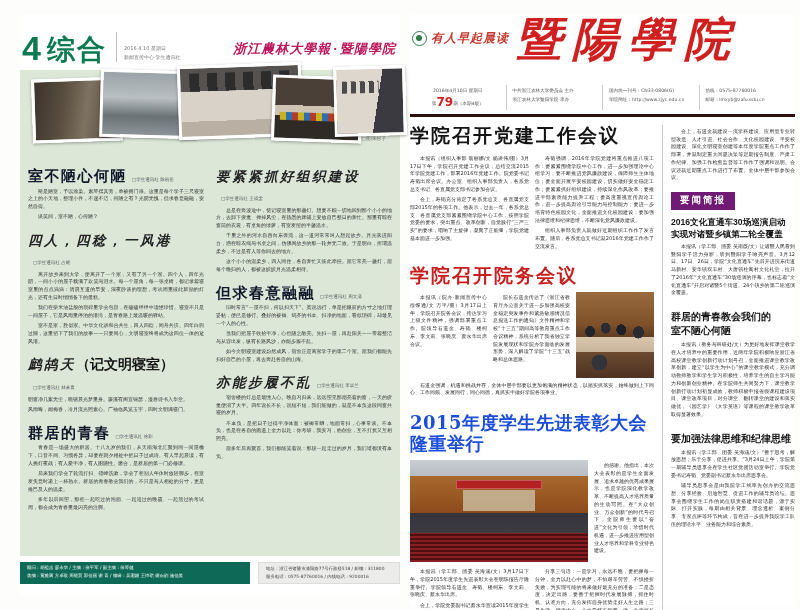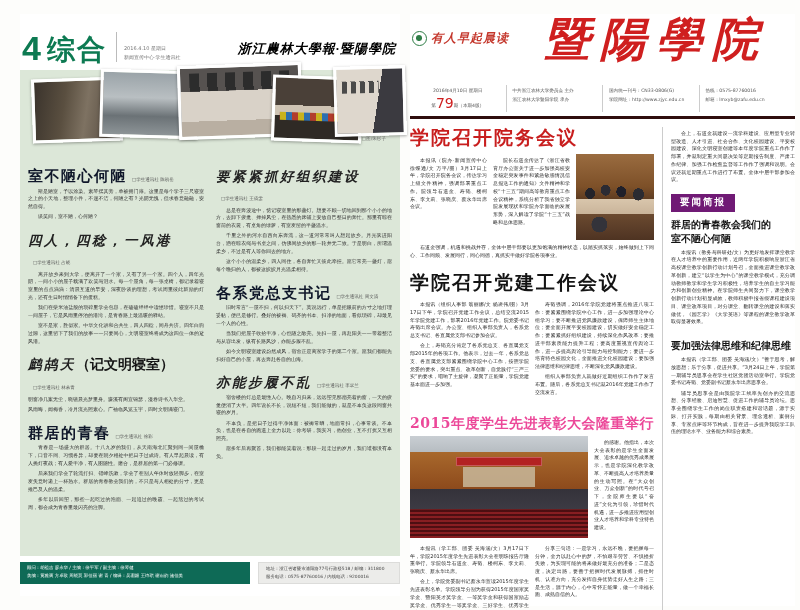--- a/index.html
+++ b/index.html
@@ -5,21 +5,21 @@
   html,body{margin:0;padding:0;background:#fdfdfb;width:800px;height:610px;overflow:hidden;
     font-family:"DejaVu Sans",sans-serif;-webkit-font-smoothing:antialiased;}
   .page{position:absolute;top:14px;background:#fff;}
   
   .page-left{left:20px;width:380px;height:582px;}
   .lp-header{display:flex;align-items:flex-end;height:46px;position:relative;padding:4px 2px 0 2px;}
   .lp-pagenum{font-size:34px;font-weight:bold;color:#0d7a52;line-height:.9;font-family:"Liberation Sans",sans-serif;}
   .lp-section{font-size:28px;font-weight:bold;color:#0d7a52;margin-left:6px;line-height:1;letter-spacing:2px;}
   .lp-divider{width:1px;height:30px;background:#bbb;margin:0 7px 2px 9px;}
   .lp-dateblock{font-size:5px;color:#777;line-height:1.7;padding-bottom:3px;}
-  .lp-brand{position:absolute;right:4px;bottom:6px;color:#000000;font-family:Liberation Serif, serif;
+  .lp-brand{position:absolute;right:4px;bottom:6px;color:#be185d;font-family:Liberation Mono, monospace;
     font-style:italic;font-weight:bold;font-size:13px;letter-spacing:1px;}
   .lp-panel{position:relative;margin-top:6px;background:#dce7d8;height:486px;padding:6px 8px;box-sizing:border-box;}
   .collage{position:relative;height:78px;}
   .photo{position:absolute;background:#999;border:3px solid #fff;box-shadow:0 1px 3px rgba(0,0,0,.35);}
   .ph1{left:4px;top:2px;width:84px;height:58px;transform:rotate(-2deg);
     background:linear-gradient(100deg,#3a332c 0%,#5a4f40 35%,#7e7262 60%,#4b4137 100%);}
   .ph2{left:72px;top:-6px;width:92px;height:62px;transform:rotate(1.5deg);
     background:linear-gradient(180deg,#9aa3a8 0%,#b9bfc2 40%,#6b7276 70%,#8d9497 100%);}
   .ph3{left:150px;top:-12px;width:118px;height:68px;transform:rotate(-2deg);
     background:linear-gradient(180deg,#565250 0 34%,#d9d2c8 34% 78%,#b9afa2 78% 100%);}
@@ -46,34 +46,34 @@
   .lp-footer{display:flex;gap:8px;margin-top:6px;align-items:stretch;}
   .staffbar{flex:0 0 230px;background:#0e6a56;color:#fff;font-size:4.4px;line-height:1.8;padding:2px 7px;box-sizing:border-box;}
   .addrbox{flex:1;background:#ececea;border:1px solid #dcdcda;color:#444;font-size:4.4px;line-height:1.8;padding:2px 7px;box-sizing:border-box;}
   
   .page-right{left:410px;width:385px;height:592px;}
   .rp-masthead{position:relative;height:66px;}
   .rp-brandsmall{position:absolute;left:2px;top:16px;display:flex;align-items:center;gap:4px;}
   .rp-logo{width:15px;height:15px;border-radius:50%;border:1.5px solid #2e7d46;box-sizing:border-box;position:relative;background:#fff;}
   .rp-logo::after{content:"";position:absolute;left:3px;top:3px;width:6px;height:6px;border-radius:50% 50% 40% 40%;background:#2e7d46;}
   .rp-brandtext{color:#c4372c;font-family:"DejaVu Serif",serif;font-style:italic;font-weight:bold;font-size:12px;letter-spacing:1px;}
-  .rp-title{position:absolute;left:134px;top:-4px;color:#cf1f1f;font-family:"DejaVu Serif",serif;
+  .rp-title{position:absolute;left:106px;top:-4px;color:#cf1f1f;font-family:"DejaVu Serif",serif;
     font-style:italic;font-weight:bold;font-size:46px;letter-spacing:10px;line-height:1.3;}
   .rp-info{display:flex;margin-top:4px;border-top:1px solid #fff;}
   .rp-info .cell{flex:1;font-size:4.6px;color:#555;line-height:1.9;padding:2px 6px;border-left:1px solid #ccc;}
   .rp-info .cell:first-child{border-left:none;text-align:center;}
-  .issue-no{color:#cf1f1f;font-weight:normal;font-size:14px;line-height:1;vertical-align:-1px;}
+  .issue-no{color:#cf1f1f;font-weight:bold;font-size:12px;line-height:1;vertical-align:-1px;}
   .rp-rule{height:3px;background:#2e0d0d;margin-top:4px;}
   .rp-content{display:flex;gap:8px;margin-top:8px;}
   .rp-main{width:244px;flex:0 0 244px;}
   .rp-sep{width:1px;background:#ccc;}
   .rp-side{flex:1;min-width:0;}
   .h-red{font-family:"DejaVu Serif",serif;font-weight:bold;color:#c81e1e;font-size:19px;letter-spacing:2px;margin:0 0 6px 0;line-height:1.1;}
   .h-black{font-family:"DejaVu Serif",serif;font-weight:bold;color:#141414;font-size:19px;letter-spacing:2px;margin:0 0 6px 0;line-height:1.1;}
-  .h-med{font-family:"DejaVu Serif",serif;font-weight:bold;color:#ec4899;font-size:14px;letter-spacing:.5px;margin:16px 0 5px 0;line-height:1.15;}
+  .h-med{font-family:"DejaVu Serif",serif;font-weight:bold;color:#1d4ed8;font-size:18px;letter-spacing:.5px;margin:16px 0 5px 0;line-height:1.15;}
   .rowflex{display:flex;gap:6px;}
   .coltext{flex:1;min-width:0;}
   .ph-meet{flex:0 0 78px;height:86px;background:
       radial-gradient(ellipse 8px 9px at 18% 46%,#23232a 60%,transparent 62%),
       radial-gradient(ellipse 8px 9px at 38% 42%,#2b2b33 60%,transparent 62%),
       radial-gradient(ellipse 8px 9px at 58% 44%,#20202a 60%,transparent 62%),
       radial-gradient(ellipse 9px 10px at 80% 47%,#2b2b31 60%,transparent 62%),
       radial-gradient(ellipse 13px 13px at 30% 82%,#33333a 60%,transparent 62%),
       linear-gradient(180deg,#9a6c40 0%,#7d5028 38%,#5f3d22 52%,#d9c6ac 52%,#c9b49a 70%,#6b4a30 70%,#4e3322 100%);}
   .ph-aud{position:relative;flex:0 0 178px;height:102px;overflow:hidden;background:
@@ -156,21 +156,21 @@
       <div class="lp-col">
         <div class="art">
           <span class="t-hand">要紧紧抓好组织建设</span><span class="byline">□学生通讯社 王倩雯</span>
           <div class="bodytext">
             <p>总是在奔波途中，惦记寝室里的那盏灯。想要不顾一切地回到那个小小的地方，去卸下疲惫、掸掉风尘，在熟悉的床铺上安放自己整日的奔忙。那里有晾在窗前的衣裳，有桌角的绿萝，有室友留的半盏温水。</p>
             <p>千里之外的河水自西向东奔流，这一道河常常叫人想起故乡。月光落进阳台，洒在晾衣绳与书桌之间，仿佛同故乡的那一轮并无二致。于是明白，所谓温柔乡，不过是有人等你回去的地方。</p>
             <p>这个小小的温柔乡，四人同住，各自奔忙又彼此牵挂。愿它常亮一盏灯，愿每个晚归的人，都被这皎皎月光温柔相待。</p>
           </div>
         </div>
         <div class="art">
-          <span class="t-serif">各系党总支书记</span><span class="byline">□学生通讯社 周文清</span>
+          <span class="t-serif">但求春意融融</span><span class="byline">□学生通讯社 周文清</span>
           <div class="bodytext">
             <p>旧时常言“一屋不扫，何以扫天下”。莫说远行，单是把眼前的方寸之地打理妥帖，便已是修行。叠好的被褥、码齐的书本、扫净的地面，看似琐碎，却最见一个人的心性。</p>
             <p>当我们把屋子收拾干净，心也随之敞亮。先扫一屋，再赴阳关——带着整洁与从容出发，纵有长路风沙，亦能步履不乱。</p>
             <p>如今文明寝室建设蔚然成风，宿舍正是离家学子的第二个家。愿我们都能先扫好自己的小屋，再去奔赴各自的山海。</p>
           </div>
         </div>
         <div class="art">
           <span class="t-hand">亦能步履不乱</span><span class="byline">□学生通讯社 李翠兰</span>
           <div class="bodytext">
             <p>宿舍楼的灯总是最懂人心。晚自习归来，远远望见那扇亮着的窗，一天的疲惫便消了大半。四年说长不长，说短不短，我们能做的，就是不辜负这段同窗共寝的岁月。</p>
@@ -220,47 +220,47 @@
       <div>热线：0575-87760016</div>
       <div>邮箱：lmxyb@zafu.edu.cn</div>
     </div>
   </div>
   <div class="rp-rule"></div>
 
   <div class="rp-content">
     <div class="rp-main">
 
       <div class="art-r">
+        <div class="h-black">学院召开党建工作会议</div>
+        <div class="rowflex">
+          <div class="coltext rp-bodytext">
+            <p>本报讯（组织人事部 翁丽娜/文 杨凌伟/图）3月17日下午，学院召开党建工作会议，总结交流2015年学院党建工作，部署2016年党建工作。院党委书记寿韬出席会议。办公室、组织人事部负责人，各系党总支书记、各直属党支部书记参加会议。</p>
+            <p>会上，寿韬充分肯定了各系党总支、各直属党支部2015年的各项工作。他表示，过去一年，各系党总支、各直属党支部紧紧围绕学院中心工作，按照学院党委的要求，突出重点、改革创新，自觉践行“三严三实”的要求，唱响了主旋律，凝聚了正能量，学院党建基本面进一步加强。</p>
+          </div>
+          <div class="coltext rp-bodytext">
+            <p>寿韬强调，2016年学院党建将重点推进八项工作：要紧紧围绕学院中心工作，进一步加强理论中心组学习；要不断推进党风廉政建设，保障师生主体地位；要全面开展平安校园建设，切实做好安全稳定工作；要紧紧抓好组织建设，持续深化作风改革；要推进干部素质能力提升工程；要高度重视宣传舆论工作，进一步提高舆论引导能力与控制能力；要进一步培育特色校园文化，全面推进文化校园建设；要加强法律思维和纪律思维，不断深化党风廉政建设。</p>
+            <p>组织人事部负责人就做好近期组织工作作了发言布置。随后，各系党总支书记就2016年党建工作作了交流发言。</p>
+          </div>
+        </div>
+      </div>
+
+      <div class="art-r">
         <div class="h-red">学院召开院务会议</div>
         <div class="rowflex">
           <div class="coltext rp-bodytext">
               <p>本报讯（院办·新闻宣传中心 徐蝶通/文 万平/图）3月17日上午，学院召开院务会议，传达学习上级文件精神，强调部署重点工作。院领导石道金、寿韬、楼柯东、李文莉、张晓庆、蔡永华出席会议。</p>
             </div>
           <div class="coltext rp-bodytext">
               <p>院长石道金传达了《浙江省教育厅办公室关于进一步加强高校安全稳定突发事件和紧急敏感情况信息报送工作的通知》文件精神和学校“十三五”期间高等教育重点工作会议精神，系统分析了我省独立学院发展现状和学院办学面临的发展形势，深入解读了学院“十三五”战略和总体思路。</p>
             </div>
           <div class="ph-meet"></div>
         </div>
         <div class="rp-bodytext closing">
             <p>石道金强调，机遇和挑战并存，全体中层干部要以更加饱满的精神状态，以踏实抓落实，始终做到上下同心、工作同频、发展同行，同心同德，真抓实干做好学院各项事业。</p>
           </div>
-      </div>
-
-      <div class="art-r">
-        <div class="h-black">学院召开党建工作会议</div>
-        <div class="rowflex">
-          <div class="coltext rp-bodytext">
-            <p>本报讯（组织人事部 翁丽娜/文 杨凌伟/图）3月17日下午，学院召开党建工作会议，总结交流2015年学院党建工作，部署2016年党建工作。院党委书记寿韬出席会议。办公室、组织人事部负责人，各系党总支书记、各直属党支部书记参加会议。</p>
-            <p>会上，寿韬充分肯定了各系党总支、各直属党支部2015年的各项工作。他表示，过去一年，各系党总支、各直属党支部紧紧围绕学院中心工作，按照学院党委的要求，突出重点、改革创新，自觉践行“三严三实”的要求，唱响了主旋律，凝聚了正能量，学院党建基本面进一步加强。</p>
-          </div>
-          <div class="coltext rp-bodytext">
-            <p>寿韬强调，2016年学院党建将重点推进八项工作：要紧紧围绕学院中心工作，进一步加强理论中心组学习；要不断推进党风廉政建设，保障师生主体地位；要全面开展平安校园建设，切实做好安全稳定工作；要紧紧抓好组织建设，持续深化作风改革；要推进干部素质能力提升工程；要高度重视宣传舆论工作，进一步提高舆论引导能力与控制能力；要进一步培育特色校园文化，全面推进文化校园建设；要加强法律思维和纪律思维，不断深化党风廉政建设。</p>
-            <p>组织人事部负责人就做好近期组织工作作了发言布置。随后，各系党总支书记就2016年党建工作作了交流发言。</p>
-          </div>
-        </div>
       </div>
 
       <div class="art-r">
         <div class="h-med">2015年度学生先进表彰大会隆重举行</div>
         <div class="rowflex">
           <div class="ph-aud">
               <div class="stage"></div>
             </div>
           <div class="coltext rp-bodytext">
               <p>的感谢。他指出，本次大会表彰的是学生全面发展、追求卓越的优秀成果展示，也是学院深化教学改革、不断提高人才培养质量的生动写照。在“大众创业、万众创新”的时代号召下，全院师生要以“奋进”文化为引领，珍惜时代机遇，进一步推进应用型创业人才培养和学科专业特色建设。</p>
@@ -282,20 +282,29 @@
 
     <div class="rp-sep"></div>
 
     <div class="rp-side">
       <div class="side-cont rp-bodytext">
         <p>会上，石道金就建设一流学科建设、应用型专业转型改造、人才引进、社会合作、文化校园建设、平安校园建设、深化文明寝室创建等本年度学院重点工作作了部署，并就制定重大问题决策等定期报告制度、严肃工作纪律、加强工作检查监督等工作作了强调和说明。会议还就近期重点工作进行了布置。全体中层干部参加会议。</p>
       </div>
 
       <div class="badge">要闻简报</div>
 
+      <div class="brief">
+        <div class="brief-title">
+          <div>2016文化直通车30场巡演启动</div>
+          <div>实现对诸暨乡镇第二轮全覆盖</div>
+        </div>
+        <div class="rp-bodytext">
+            <p>本报讯（学工部、团委 吴南薇/文）让诸暨人民看到暨阳学子活力身影，听到暨阳学子嘹亮声音。3月12日、17日、26日，学院“文化直通车”先后开进浣东街道马新村、安华镇双丰村、大唐镇柱嵩村文化礼堂，拉开了2016年“文化直通车”30场巡演的序幕，也标志着“文化直通车”开启对诸暨5个街道、24个镇乡的第二轮巡演全覆盖。</p>
+          </div>
+      </div>
 
 
       <div class="brief">
         <div class="brief-title big">
           <div>群居的青春教会我们的</div>
           <div>室不陋心何陋</div>
         </div>
         <div class="rp-bodytext">
             <p>本报讯（教务与科研处/文）为更好地发挥课堂教学在人才培养中的重要作用，近两年学院积极响应浙江省高校课堂教学创新行动计划号召，全面推进课堂教学改革创新，建立“以学生为中心”的课堂教学模式，充分调动教师教学和学生学习积极性，培养学生的自主学习能力和创新创业精神。在学院师生共同努力下，课堂教学创新行动计划初显成效，教师积极申报省级课程建设项目、课堂改革项目，对分课堂、翻转课堂的建设和落实做优，《园艺学》《大学英语》等课程的课堂教学改革取得显著效果。</p>
           </div>

